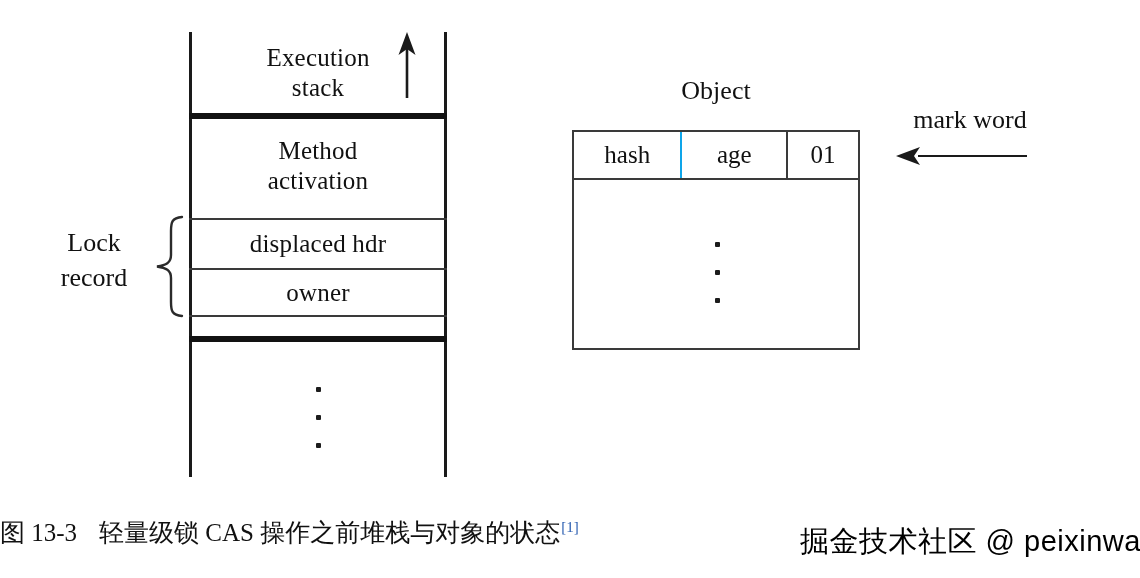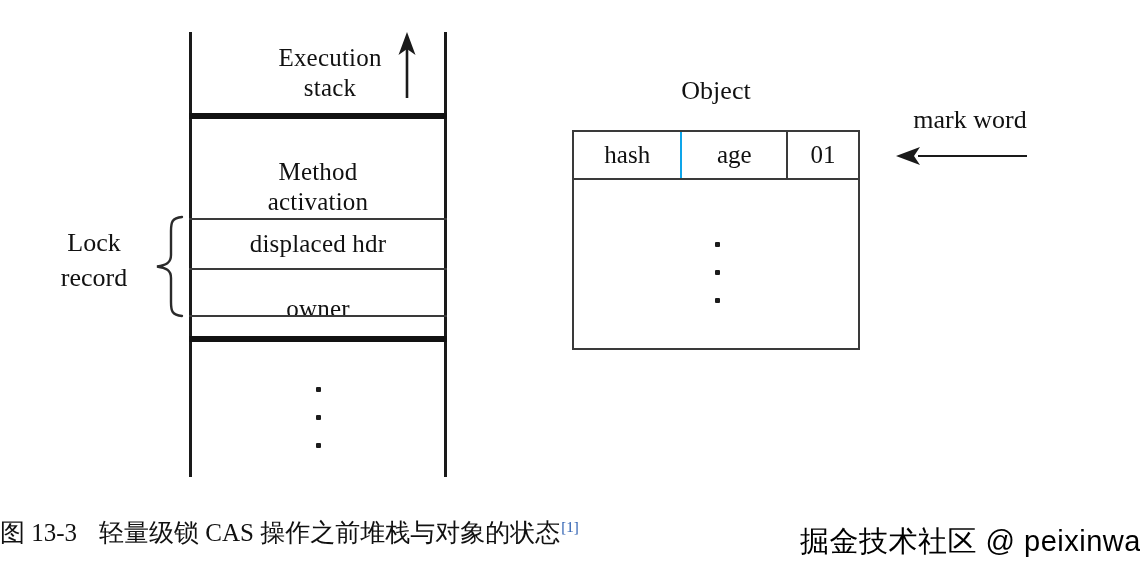--- a/index.html
+++ b/index.html
@@ -209,46 +209,46 @@
 </head>
 <body>
 
 <div id="page">
 
   <div id="stack-diagram">
 
     <div class="stack-rail left"></div>
     <div class="stack-rail right"></div>
 
-    <div class="stack-cell" style="top:0px; height:81px; flex-direction:column;padding-left:12px;">
+    <div class="stack-cell" style="top:0px; height:81px; flex-direction:column;">
       <span>Execution</span>
       <span>stack</span>
     </div>
 
     <svg id="exec-arrow" viewBox="0 0 26 68">
       <line x1="13" y1="66" x2="13" y2="14" stroke="#1a1a1a" stroke-width="2.6"></line>
       <path d="M13 0 L21.5 23 L13 17 L4.5 23 Z" fill="#1a1a1a"></path>
     </svg>
 
     <div class="hline thick" style="top:81px;"></div>
 
-    <div class="stack-cell" style="top:105px; height:99px; flex-direction:column;">
+    <div class="stack-cell" style="top:84px; height:99px; flex-direction:column;">
       <span>Method</span>
       <span>activation</span>
     </div>
 
     <div class="hline thin" style="top:186px;"></div>
 
     <div class="stack-cell" style="top:188px; height:48px;align-items:center;">
       <span>displaced hdr</span>
     </div>
 
     <div class="hline thin" style="top:236px;"></div>
 
-    <div class="stack-cell" style="top:238px; height:45px;margin-top:16px;">
+    <div class="stack-cell" style="top:238px; height:45px;">
       <span>owner</span>
     </div>
 
     <div class="hline thin" style="top:283px;"></div>
 
     <div class="stack-cell" style="top:285px; height:19px;">
       <span></span>
     </div>
 
     <div class="hline thick" style="top:304px;"></div>

